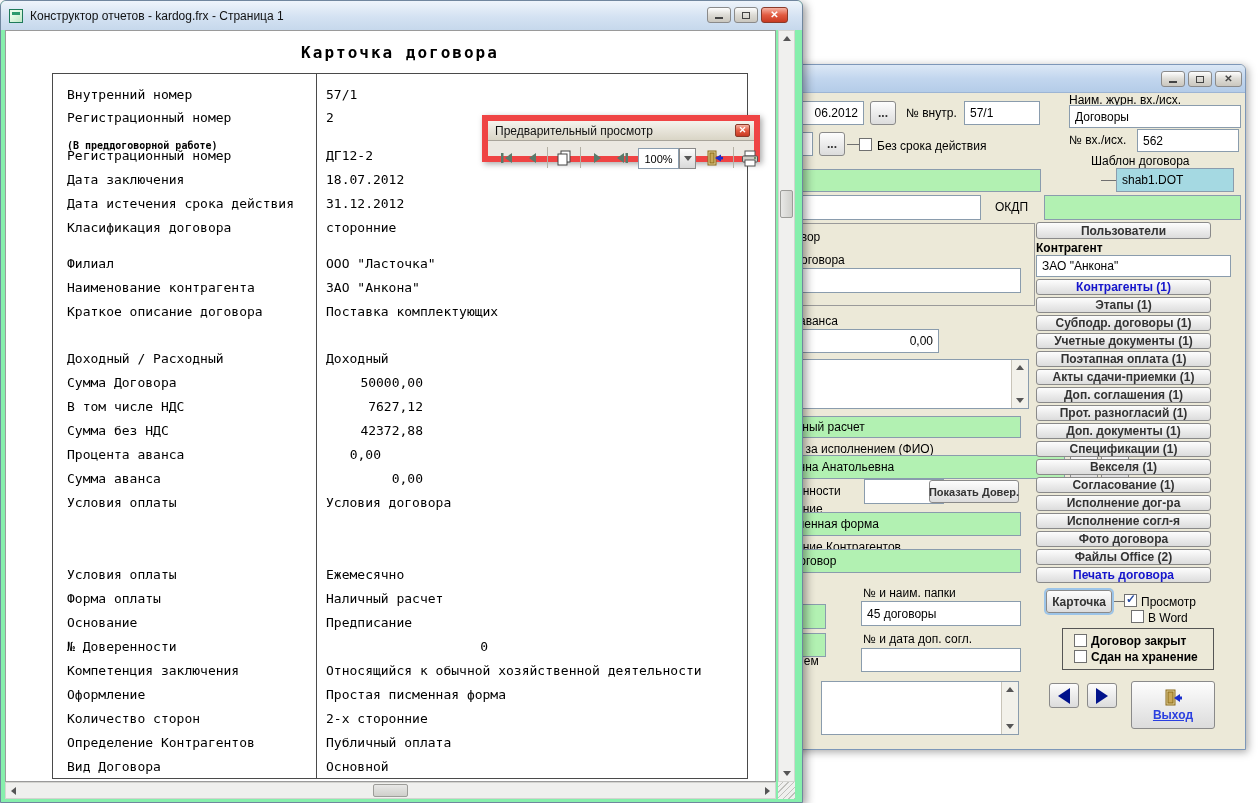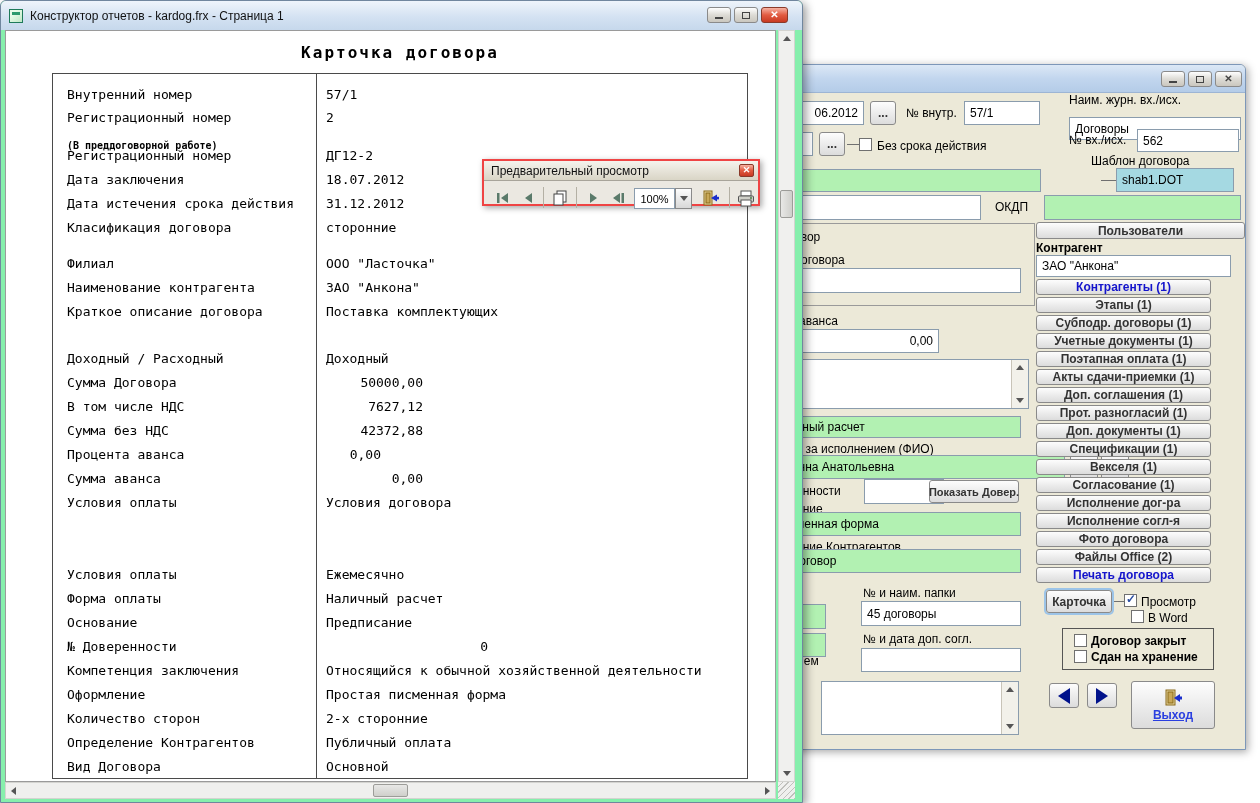--- a/index.html
+++ b/index.html
@@ -89,21 +89,21 @@
   .sb-thumb-v{position:absolute;left:1px;width:13px;background:linear-gradient(90deg,#e8e8e6,#cfcfcb);border:1px solid #9c9c98;border-radius:2px;}
   .sb-thumb-h{position:absolute;top:1px;height:13px;background:linear-gradient(#e8e8e6,#cfcfcb);border:1px solid #9c9c98;border-radius:2px;}
   .sb-btn{position:absolute;width:15px;height:15px;display:flex;align-items:center;justify-content:center;}
   .tri-l{width:0;height:0;border-top:4px solid transparent;border-bottom:4px solid transparent;border-right:5px solid #555;}
   .tri-r{width:0;height:0;border-top:4px solid transparent;border-bottom:4px solid transparent;border-left:5px solid #555;}
   .corner{position:absolute;left:777px;top:781px;width:17px;height:17px;
           background:repeating-linear-gradient(135deg,#f0f0ee 0 3px,#c0c0bc 3px 4px);}
 
   
   .preview-toolbar{position:absolute;left:482px;top:115px;width:278px;height:47px;z-index:3;
-                   background:#ebe8e1;border:2px solid #ef4444;box-shadow:2px 2px 6px rgba(0,0,0,.35);margin-top:44px;}
+                   background:#ebe8e1;border:6px solid #ef4444;box-shadow:2px 2px 6px rgba(0,0,0,.35);}
   .pt-title{position:absolute;left:0;top:0;right:0;height:20px;background:linear-gradient(#f5f3ed,#d9d5c6);
             border-bottom:1px solid #a8a49a;display:flex;align-items:center;padding-left:7px;
             font:12px "Liberation Sans",sans-serif;color:#111;}
   .pt-close{position:absolute;right:4px;top:3px;width:15px;height:13px;border:1px solid #8a3a2a;border-radius:2px;
             background:linear-gradient(#f6b2a2,#e25b41 50%,#c83a22);display:flex;align-items:center;justify-content:center;
             font:bold 9px "Liberation Sans",sans-serif;color:#fff;line-height:9px;}
   .tbtn{position:absolute;top:25px;width:22px;height:24px;display:flex;align-items:center;justify-content:center;}
   .tsep{position:absolute;top:26px;width:1px;height:21px;background:#b4b0a4;}
   .zoombox{position:absolute;top:27px;left:150px;width:41px;height:21px;background:#fff;border:1px solid #8a9cad;
            font:11px "Liberation Sans",sans-serif;display:flex;align-items:center;justify-content:center;}
@@ -126,21 +126,21 @@
       <div class="tb-btn" style="left:426px;width:27px;">
           <span class="glyph-x">✕</span>
         </div>
     </div>
 
     <div class="field right" style="left:-28px;top:36px;width:103px;height:24px;">06.2012</div>
     <div class="btn" style="left:81px;top:36px;width:26px;height:24px;">...</div>
     <div class="lbl" style="left:117px;top:41px;">№ внутр.</div>
     <div class="field" style="left:175px;top:36px;width:76px;height:24px;">57/1</div>
     <div class="lbl" style="left:280px;top:28px;">Наим. журн. вх./исх.</div>
-    <div class="field" style="left:280px;top:52px;width:172px;height:23px;">Договоры</div>
+    <div class="field" style="left:280px;top:40px;width:172px;height:23px;">Договоры</div>
 
     <div class="field" style="left:-28px;top:67px;width:52px;height:24px;"></div>
     <div class="btn" style="left:30px;top:67px;width:26px;height:24px;">...</div>
     <div class="hline" style="left:58px;top:79px;width:12px;"></div>
     <div class="cb" style="left:70px;top:73px;"></div>
     <div class="lbl" style="left:88px;top:74px;">Без срока действия</div>
     <div class="lbl" style="left:280px;top:68px;">№ вх./исх.</div>
     <div class="field" style="left:348px;top:64px;width:102px;height:23px;">562</div>
 
     <div class="lbl" style="left:302px;top:89px;">Шаблон договора</div>
@@ -217,21 +217,21 @@
       <div class="mbox-sb">
         <div class="sb-up">
             <div class="tri-up"></div>
           </div>
         <div class="sb-dn">
             <div class="tri-dn"></div>
           </div>
       </div>
     </div>
 
-    <div class="btn" style="left:247px;top:157px;width:209px;height:17px;">Пользователи</div>
+    <div class="btn" style="left:247px;top:157px;width:175px;height:17px;">Пользователи</div>
     <div class="lbl b" style="left:247px;top:176px;">Контрагент</div>
     <div class="field" style="left:247px;top:190px;width:195px;height:22px;">ЗАО "Анкона"</div>
 
     <div class="stack">
         <div class="stack-btn link">Контрагенты (1)</div>
         <div class="stack-btn">Этапы (1)</div>
         <div class="stack-btn">Субподр. договоры (1)</div>
         <div class="stack-btn">Учетные документы (1)</div>
         <div class="stack-btn">Поэтапная оплата (1)</div>
         <div class="stack-btn">Акты сдачи-приемки (1)</div>

